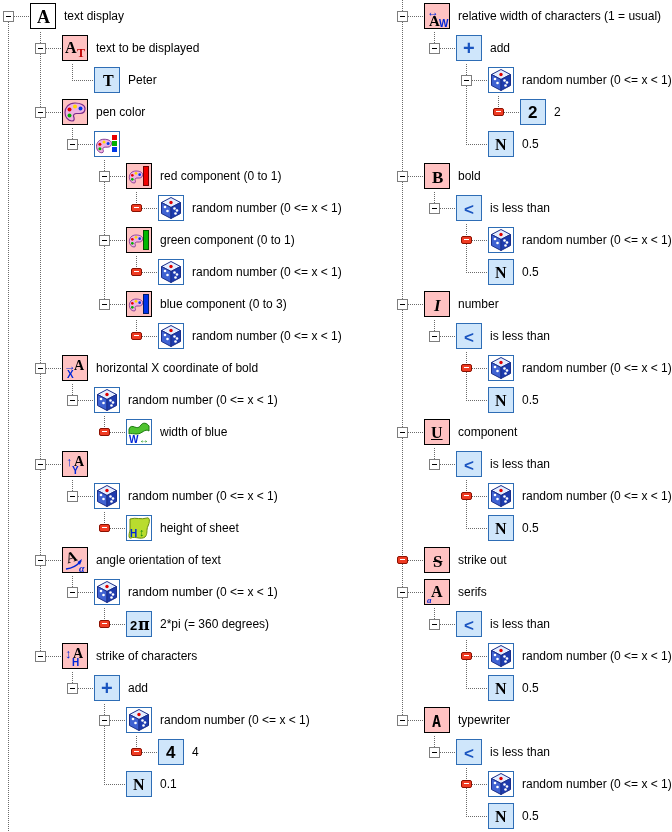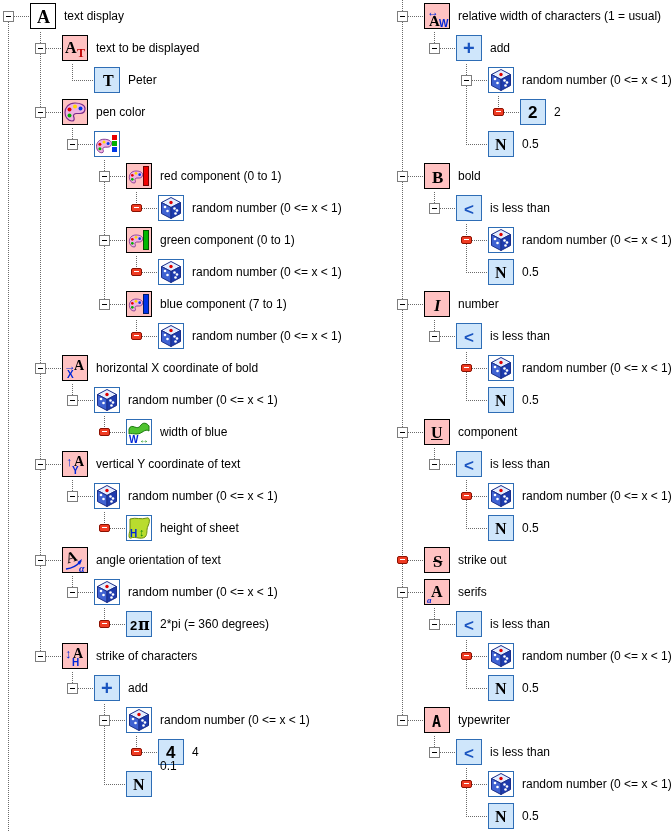--- a/index.html
+++ b/index.html
@@ -185,21 +185,21 @@
     <div class="icon ic-pink" style="left: 126px; top: 291px;">
       <svg viewBox="0 0 24 24" width="16" height="16" style="left:1px;top:5px">
         <path d="M12,3C5.5,3 2,7.5 2,12.5C2,17 5,21 9,21C12,21 11.2,18 10.6,16.6C10,15 11.5,13.5 13.5,13.5L17,13.5C20.5,13.5 22,11 22,8.5C22,5 17.5,3 12,3Z" fill="#efb2e2" stroke="#7a2a8a" stroke-width="1.2"></path>
         <circle cx="6.5" cy="9.5" r="2" fill="#e80000"></circle>
         <circle cx="12" cy="6.5" r="2" fill="#ffd800"></circle>
         <circle cx="17.5" cy="8.5" r="2" fill="#0038e8"></circle>
         <circle cx="6.5" cy="15.5" r="2" fill="#00b000"></circle>
       </svg>
       <i style="right:2px;top:2px;width:6px;height:20px;background:#0030e8;border:1px solid #001a66;box-sizing:border-box"></i>
     </div>
-    <div class="lbl" style="left: 160px; top: 296px;">blue component (7 to 1)</div>
+    <div class="lbl" style="left: 160px; top: 296px;">blue component (0 to 3)</div>
     <div class="tl-v" style="left: 8px; top: 320px; height: 32px;"></div>
     <div class="tl-v" style="left: 40px; top: 320px; height: 32px;"></div>
     <div class="tl-v" style="left: 136px; top: 320px; height: 16px;"></div>
     <div class="tl-h" style="left: 136px; top: 336px; width: 22px;"></div>
     <div class="bullet" style="left: 131px; top: 332px;">
       <i></i>
     </div>
     <div class="icon ic-wht" style="left: 158px; top: 323px;">
       <svg viewBox="0 0 24 24" width="24" height="24" style="left:0;top:0">
         <polygon points="12,1.5 21.5,6.5 12,11.5 2.5,6.5" fill="#e4edff" stroke="#1a2e8a"></polygon>
@@ -268,21 +268,20 @@
     <div class="tl-v" style="left: 40px; top: 464px; height: 16px;"></div>
     <div class="tl-h" style="left: 40px; top: 464px; width: 22px;"></div>
     <div class="ebox" style="left: 35px; top: 459px;">
       <i></i>
     </div>
     <div class="icon ic-pink" style="left: 62px; top: 451px;">
       <span style="left:3px;top:2px;color:#0026d8;font:bold 13px 'Liberation Sans',sans-serif">↑</span>
       <span style="left:11px;top:2px;font:bold 14px 'Liberation Serif',serif">A</span>
       <span style="left:9px;top:13px;color:#0026d8;font:bold 10px 'Liberation Sans',sans-serif">Y</span>
     </div>
-    <div class="lbl" style="left: 96px; top: 456px;">vertical Y coordinate of text</div>
     <div class="tl-v" style="left: 8px; top: 480px; height: 32px;"></div>
     <div class="tl-v" style="left: 40px; top: 480px; height: 32px;"></div>
     <div class="tl-v" style="left: 72px; top: 480px; height: 16px;"></div>
     <div class="tl-h" style="left: 72px; top: 496px; width: 22px;"></div>
     <div class="ebox" style="left: 67px; top: 491px;">
       <i></i>
     </div>
     <div class="icon ic-wht" style="left: 94px; top: 483px;">
       <svg viewBox="0 0 24 24" width="24" height="24" style="left:0;top:0">
         <polygon points="12,1.5 21.5,6.5 12,11.5 2.5,6.5" fill="#e4edff" stroke="#1a2e8a"></polygon>
@@ -414,21 +413,21 @@
     <div class="icon ic-blue" style="left: 158px; top: 739px;">
       <span style="left:7px;top:3px;font:bold 17px 'Liberation Sans',sans-serif">4</span>
     </div>
     <div class="lbl" style="left: 192px; top: 744px;">4</div>
     <div class="tl-v" style="left: 8px; top: 768px; height: 32px;"></div>
     <div class="tl-v" style="left: 104px; top: 768px; height: 16px;"></div>
     <div class="tl-h" style="left: 104px; top: 784px; width: 22px;"></div>
     <div class="icon ic-blue" style="left: 126px; top: 771px;">
       <span style="left:6px;top:4px;font:bold 16px 'Liberation Serif',serif">N</span>
     </div>
-    <div class="lbl" style="left: 160px; top: 758px;">0.1</div>
+    <div class="lbl" style="left: 160px; top: 776px;">0.1</div>
     <div class="tl-v" style="left: 8px; top: 800px; height: 32px;"></div>
     <div class="tl-v" style="left: 402px; top: 0px; height: 16px;"></div>
     <div class="tl-v" style="left: 402px; top: 16px; height: 16px;"></div>
     <div class="tl-h" style="left: 402px; top: 16px; width: 22px;"></div>
     <div class="ebox" style="left: 397px; top: 11px;">
       <i></i>
     </div>
     <div class="icon ic-pink" style="left: 424px; top: 3px;">
       <span style="left:2px;top:1px;color:#0026d8;font:bold 12px 'Liberation Sans',sans-serif">↔</span>
       <span style="left:4px;top:9px;font:bold 15px 'Liberation Serif',serif">A</span>

